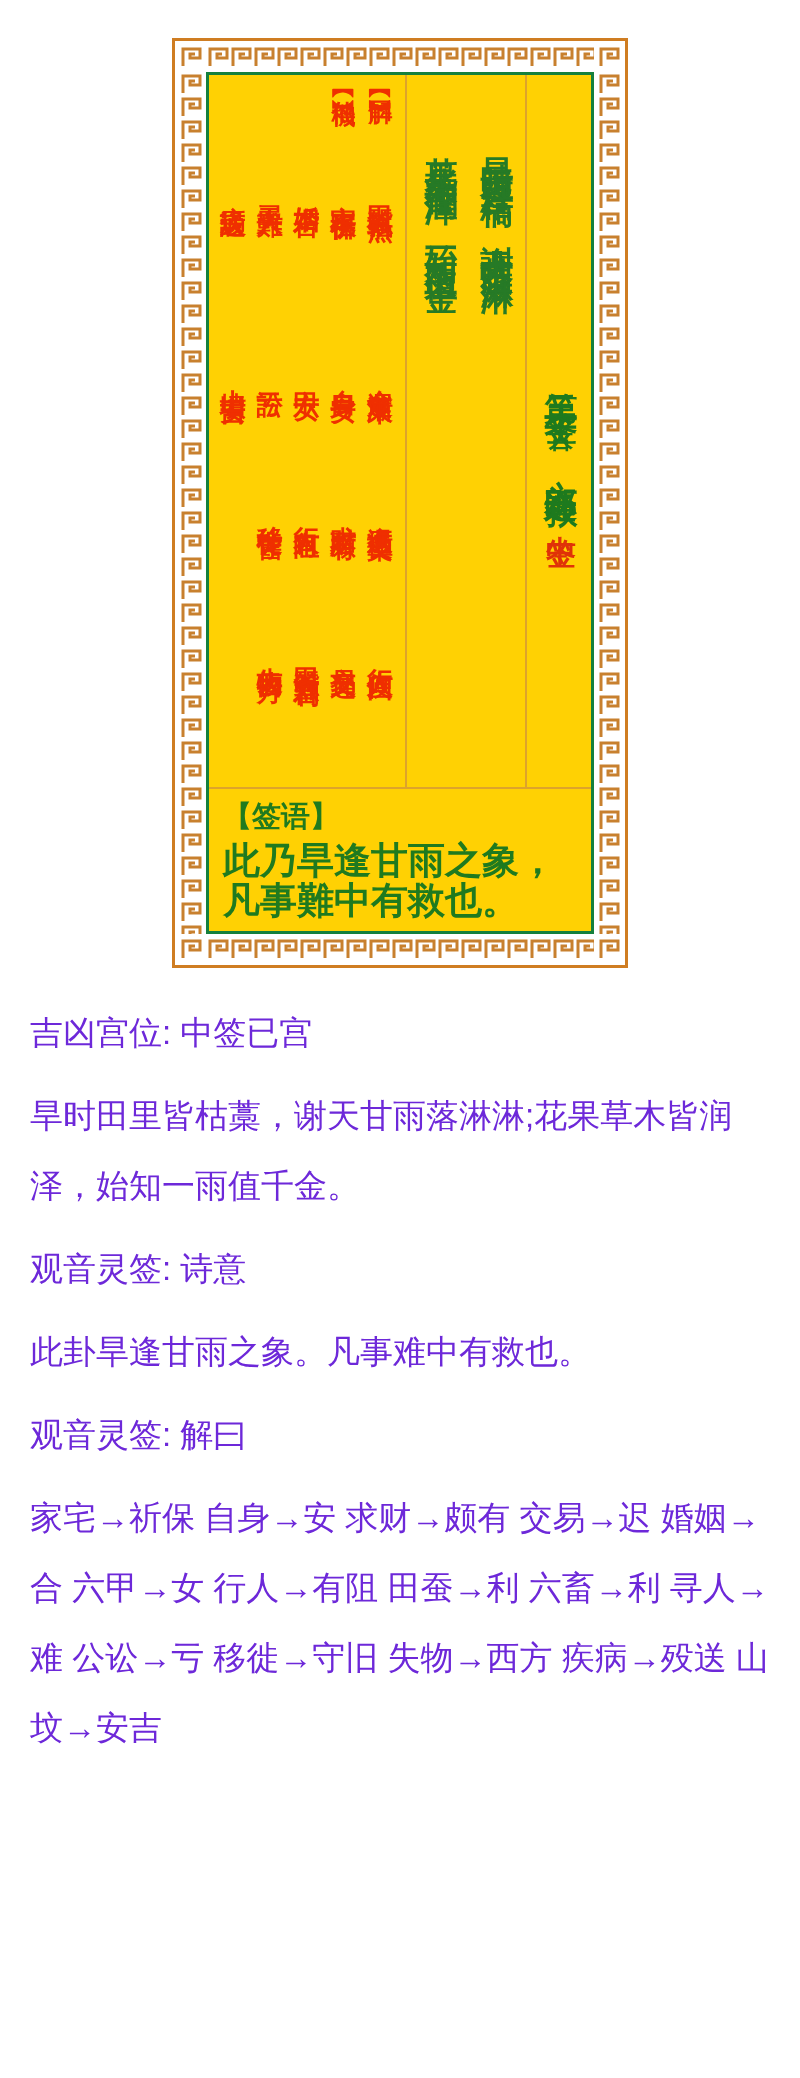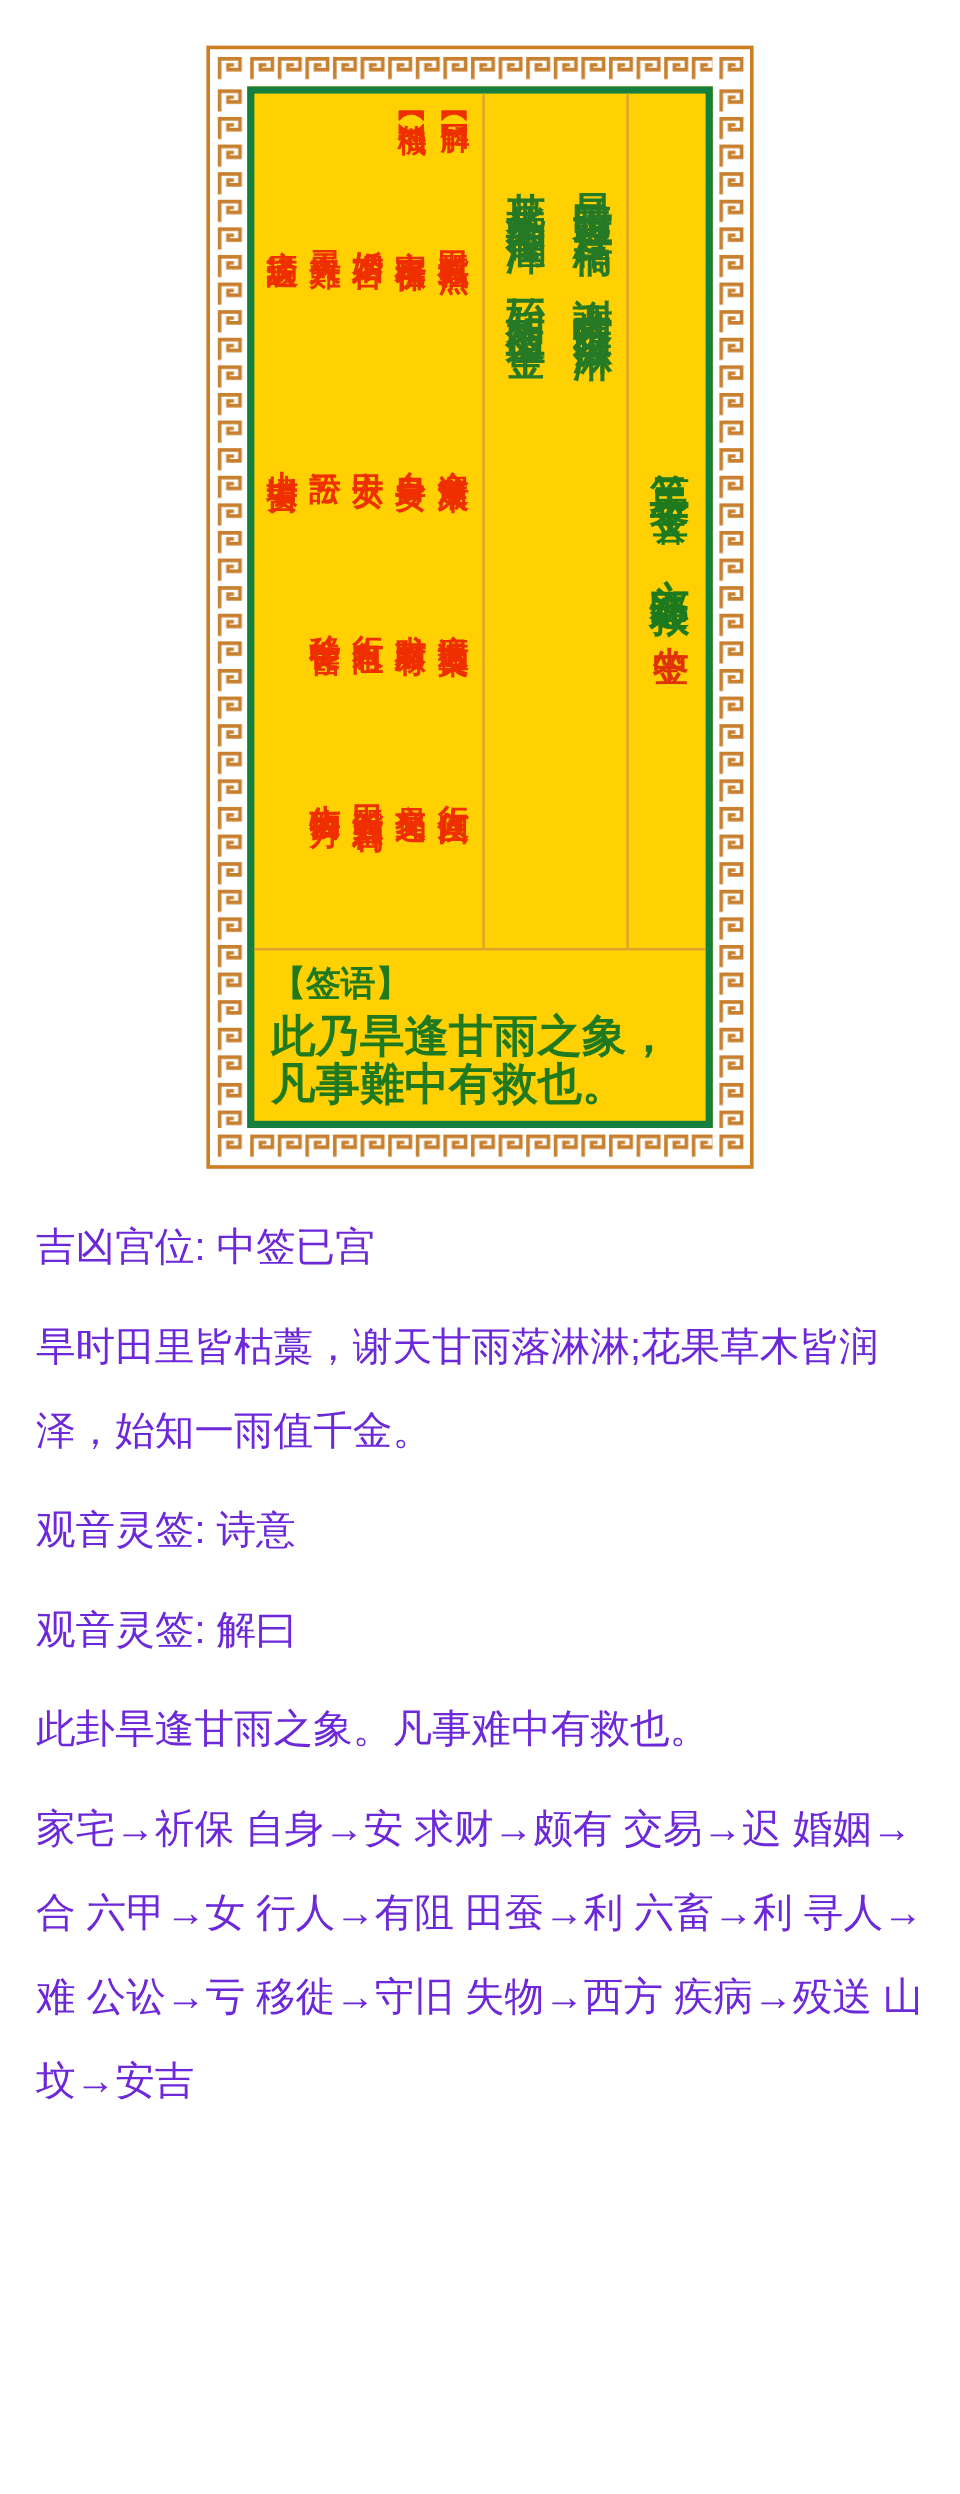--- a/index.html
+++ b/index.html
@@ -10,21 +10,21 @@
   h1{font-size:37px;line-height:57px;font-weight:bold;margin:0 0 40px 0;color:#000;}
   h1 a{color:#1412d8;text-decoration:none;border-bottom:4px dotted #1412d8;}
 
   
   .card{width:456px;margin:0 auto 30px auto;}
   .frame{border:3px solid #cf7d22;background:#fff;padding:4px;}
   .bandgrid{display:grid;grid-template-columns:24px 1fr 24px;grid-template-rows:24px 1fr 24px;gap:3px;background:#fff;}
   .band{overflow:hidden;}
   .band svg{display:block;width:100%;height:100%;}
 
-  .yellow{background:#ffd103;border:6px solid #15803d;}
+  .yellow{background:#ffd103;border:3px solid #15803d;}
   .panels{display:flex;height:712px;}
 
   
   .right-panel{width:64px;padding-top:22px;writing-mode:vertical-rl;text-align:start;display:flex;justify-content:center;}
   .right-line{line-height:60px;}
   .sign-number{font-size:33px;letter-spacing:5px;color:#1e7a1e;font-weight:bold;}
   .guren{font-size:24px;color:#1e7a1e;font-weight:bold;margin-inline-start:16px;}
   .story{font-size:33px;letter-spacing:5px;color:#1e7a1e;font-weight:bold;margin-inline-start:46px;}
   .grade{font-size:30px;letter-spacing:4px;color:#e03208;font-weight:bold;margin-inline-start:38px;}
 
@@ -165,18 +165,18 @@
             </svg>
           </div>
       </div>
     </div>
   </div>
 
   <div class="bodytext">
     <p>吉凶宫位: 中签已宫</p>
     <p>旱时田里皆枯藁，谢天甘雨落淋淋;花果草木皆润泽，始知一雨值千金。</p>
     <p>观音灵签: 诗意</p>
+    <p>此卦旱逢甘雨之象。凡事难中有救也。</p>
     <p>观音灵签: 解曰</p>
-    <p>此卦旱逢甘雨之象。凡事难中有救也。</p>
     <p>家宅→祈保 自身→安 求财→颇有 交易→迟 婚姻→合 六甲→女 行人→有阻 田蚕→利 六畜→利 寻人→难 公讼→亏 移徙→守旧 失物→西方 疾病→殁送 山坟→安吉</p>
   </div>
 
 </div>
 
 </body></html>

